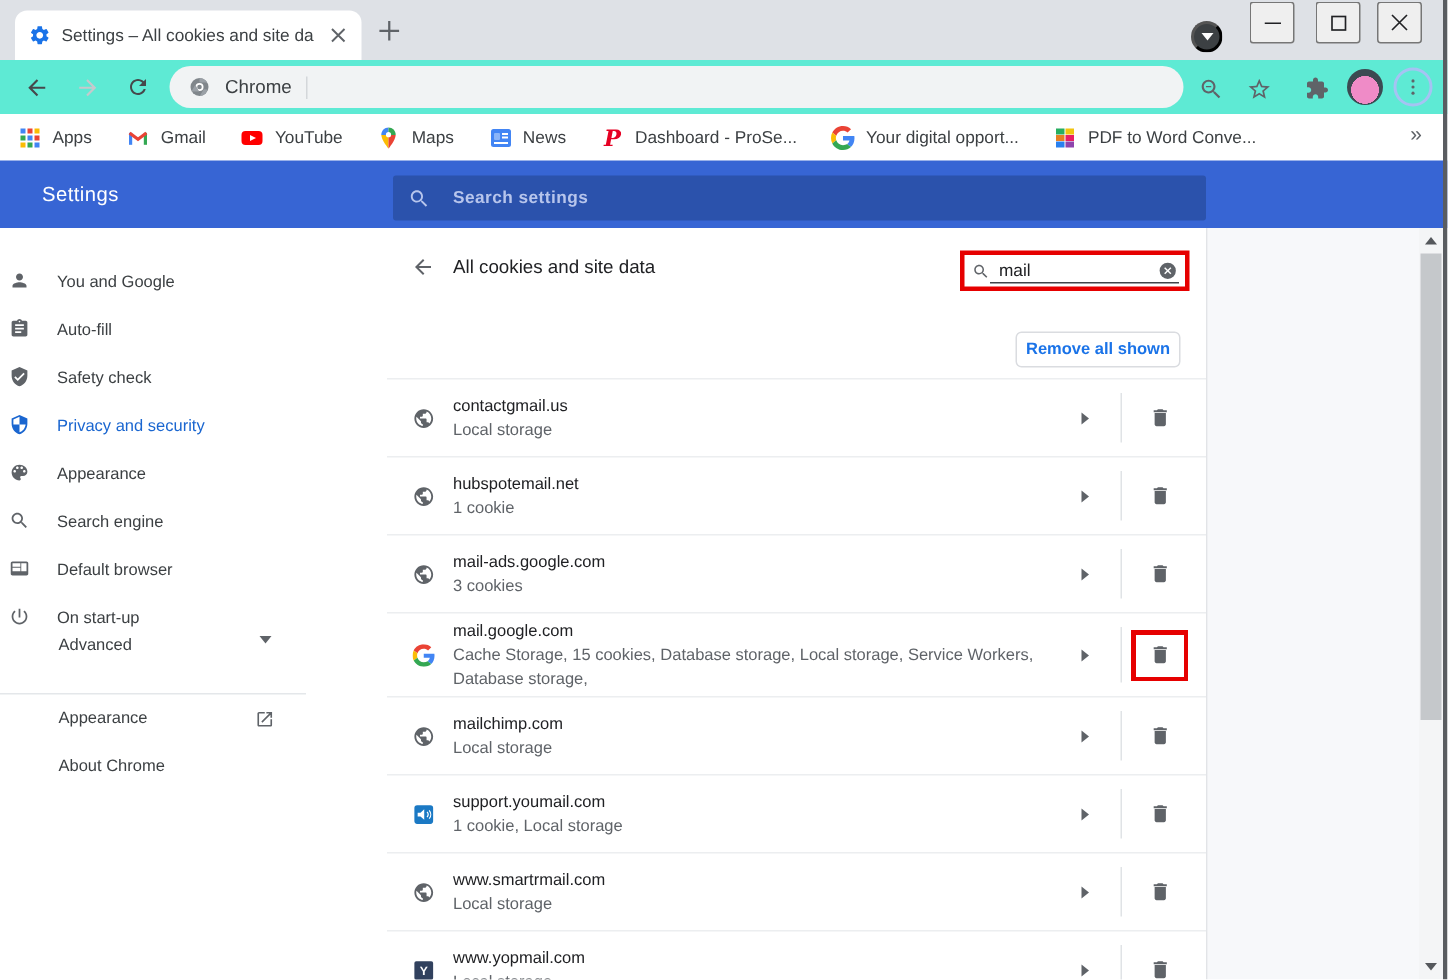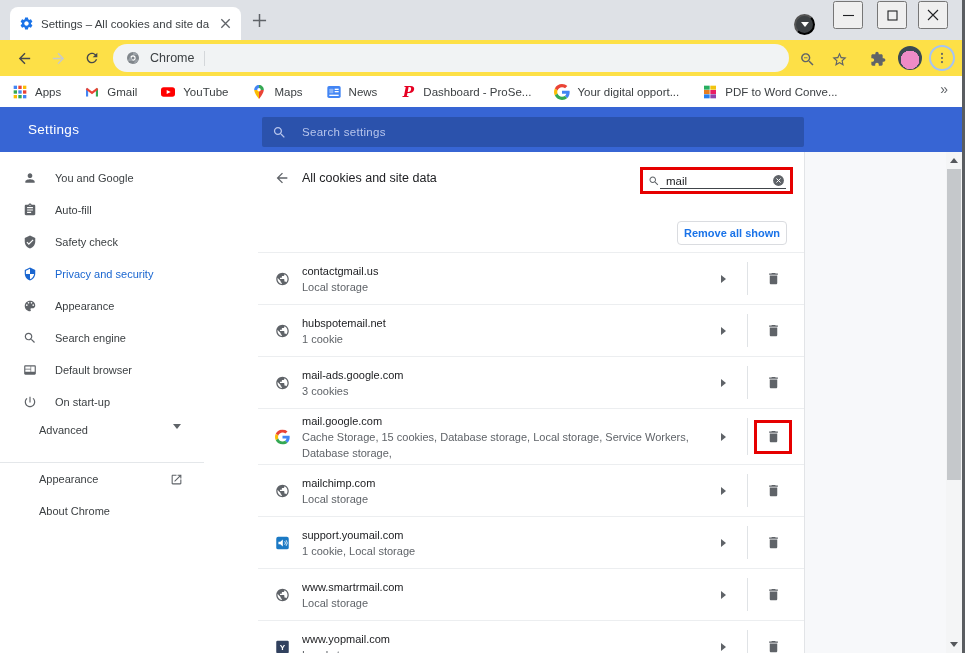--- a/index.html
+++ b/index.html
@@ -16,21 +16,21 @@
   .tab-title{flex:1;font-size:11.5px;color:#3c4043;white-space:nowrap;overflow:hidden;margin:0 7px}
   .icon-btn{display:flex;align-items:center;justify-content:center;background:none;border:none;padding:0;cursor:pointer}
   .newtab{position:absolute;left:251px;top:12px;width:17px;height:17px}
   .caret-btn{position:absolute;left:794px;top:14px;width:21px;height:21px;border-radius:50%;
              background:#3c4043;display:flex;align-items:center;justify-content:center}
   .caret-btn .tri{width:0;height:0;border-left:4px solid transparent;border-right:4px solid transparent;border-top:5px solid #fff}
   .winbtn{position:absolute;top:1px;width:30px;height:28px;display:flex;align-items:center;justify-content:center}
   .btn-min{left:833px}.btn-max{left:877px}.btn-close{left:918px}
 
   
-  .toolbar{position:absolute;left:0;top:40px;width:965px;height:36px;background:#fde047}
+  .toolbar{position:absolute;left:0;top:40px;width:965px;height:36px;background:#5eead4}
   .navbtn{position:absolute;top:6px;width:24px;height:24px}
   .omnibox{position:absolute;left:113px;top:4px;width:676px;height:28px;background:#f1f3f4;
            border-radius:14px;display:flex;align-items:center;padding:0 12px}
   .brand{font-size:12.5px;color:#3c4043;margin-left:9px}
   .pipe{width:1px;height:15px;background:#d4d7da;margin:0 10px}
   .url{font-size:12.5px;white-space:nowrap;overflow:hidden}
   .url .scheme{color:#5f6368}.url .host{color:#202124}.url .path{color:#494c50}
   .avatar{position:absolute;left:898px;top:6px;width:24px;height:24px;border-radius:50%;
           background:radial-gradient(circle at 50% 58%, #ef8bc7 0 50%, #3b4a52 51%);}
   .kebab-ring{position:absolute;left:929px;top:5px;width:26px;height:26px;border-radius:50%;
@@ -46,29 +46,29 @@
   .p-glyph{font:italic bold 15px "DejaVu Serif",serif;color:#E60023;line-height:16px}
   .bm-overflow{position:absolute;right:17px;top:5px;font-size:14px;color:#5f6368}
 
   
   .blue-header{position:absolute;left:0;top:107px;width:965px;height:45px;background:#3765d4}
   .settings-title{position:absolute;left:28px;top:0;height:45px;display:flex;align-items:center;
                   color:#fff;font-size:13.5px;font-weight:500;letter-spacing:.3px}
   .hdr-search{position:absolute;left:262px;top:10px;width:542px;height:30px;background:#2b52ac;
               border-radius:2px;display:flex;align-items:center;padding:0 10px}
   .hdr-search svg{width:15px;height:15px}
-  .hdr-search-ph{margin-left:15px;font-size:11.5px;font-weight:400;letter-spacing:.3px;color:#b7c5ec}
+  .hdr-search-ph{margin-left:15px;font-size:11.5px;font-weight:700;letter-spacing:.3px;color:#b7c5ec}
 
   
   .page{position:absolute;left:0;top:152px;width:965px;height:501px;background:#fff}
   .gutter{position:absolute;left:805px;top:0;width:141px;height:501px;background:#f7f8fa}
 
   
   .sidebar{position:absolute;left:0;top:0;width:258px;height:501px;padding-top:10px}
-  .side-item{height:32px;display:flex;align-items:center;padding-left:23px;cursor:pointer}
+  .side-item{height:32px;display:flex;align-items:flex-end;padding-left:6px;cursor:pointer}
   .side-ico{width:14px;height:14px;color:#5f6368;flex:none}
   .side-ico svg{width:14px;height:14px;fill:currentColor}
   .side-label{margin-left:18px;font-size:11px;font-weight:500;color:#3c4043}
   .side-item.selected .side-label{color:#1a66d0}
   .side-item.selected .side-ico{color:#1a66d0}
   .advanced-row{margin-top:6px;height:32px;display:flex;align-items:flex-start;padding-left:21px;
                 position:relative;cursor:pointer}
   .advanced-row .tri-down{position:absolute;left:173px;width:0;height:0;
       border-left:4px solid transparent;border-right:4px solid transparent;border-top:5px solid #5f6368}
   .side-divider{margin-top:6px;width:204px;height:1px;background:#e4e7ea}

